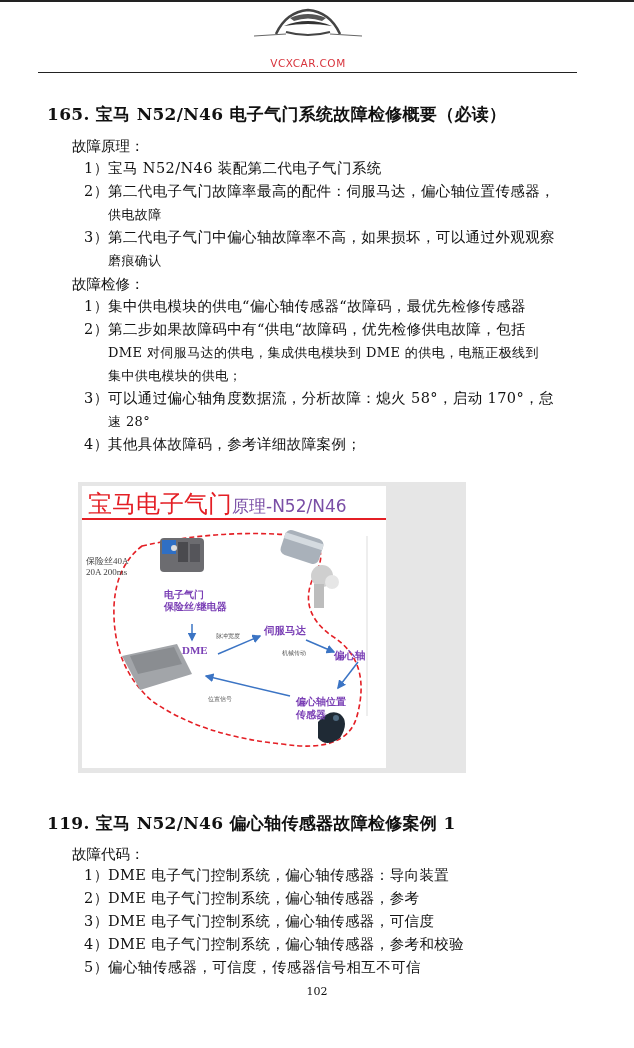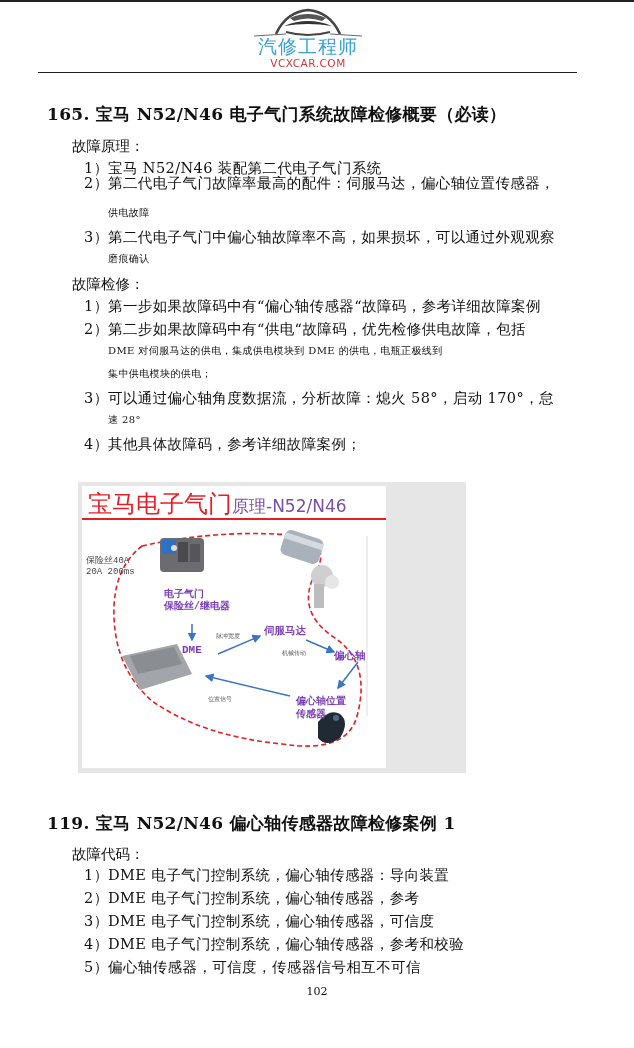--- a/index.html
+++ b/index.html
@@ -10,66 +10,65 @@
   .logo-cn { position: absolute; left: 0; top: 30px; width: 124px; text-align: center;
              font-family: "DejaVu Sans", sans-serif; font-size: 19px; color: #3aa0d6; letter-spacing: 1px; }
   .logo-en { position: absolute; left: 0; top: 53px; width: 124px; text-align: center;
              font-family: "DejaVu Sans", sans-serif; font-size: 10.5px; color: #d8343d; letter-spacing: 0.5px; }
   .header-rule { position: absolute; left: 38px; top: 72px; width: 539px; height: 1px; background: #222; }
 
   .h1 { position: absolute; left: 47px; font-size: 17px; font-weight: bold; white-space: nowrap; letter-spacing: 0.3px; }
   .h2 { position: absolute; left: 72px; font-size: 14.5px; font-weight: normal; white-space: nowrap; }
   .li { position: absolute; left: 84px; font-size: 14.5px; white-space: nowrap; line-height: 23px; letter-spacing: 0.4px; }
   .li .num { display: inline-block; width: 24px; }
-  .cont { position: absolute; left: 108px; font-size: 10px; white-space: nowrap; letter-spacing: 0.4px; }
+  .cont { position: absolute; left: 108px; font-size: 13px; white-space: nowrap; letter-spacing: 0.4px; }
 
   .figure { position: absolute; left: 78px; top: 482px; width: 388px; height: 291px; background: #e6e6e6; }
   .fig-inner { position: absolute; left: 4px; top: 4px; width: 304px; height: 282px; background: #fff; overflow: hidden; }
   .fig-title { position: absolute; left: 6px; top: 2px; white-space: nowrap; font-family: "DejaVu Sans", sans-serif; }
   .fig-title .red { color: #e41f25; font-size: 24px; }
   .fig-title .purple { color: #7a4fa6; font-size: 17px; }
   .fig-rule { position: absolute; left: 0; top: 32px; width: 378px; height: 2px; background: #e41f25; }
   .fig-svg { position: absolute; left: 0; top: 0; }
-  .lbl { position: absolute; font-family: Liberation Mono, monospace; white-space: nowrap; }
+  .lbl { position: absolute; font-family: Liberation Serif, serif; white-space: nowrap; }
   .lbl.purple { color: #7a3fb5; font-weight: bold; font-size: 10px; }
   .lbl.gray { color: #555; font-size: 6px; }
   .lbl.dark { color: #444; font-size: 9px; line-height: 11px; }
 
   .page-num { position: absolute; left: 0; width: 634px; top: 985px; text-align: center; font-size: 11px; }
 </style>
 </head>
 <body>
 
 <div class="top-rule"></div>
 
 <div class="logo">
   <svg width="124" height="34" viewBox="0 0 124 34">
     <path d="M30 30 Q40 8 62 6 Q84 8 94 30" fill="none" stroke="#444" stroke-width="2.5"></path>
     <path d="M38 22 Q62 12 86 22 Q62 18 38 22 Z" fill="#333"></path>
     <path d="M44 14 Q62 6 80 14 L76 17 Q62 12 48 17 Z" fill="#555"></path>
     <line x1="8" y1="32" x2="40" y2="30" stroke="#666" stroke-width="1"></line>
     <line x1="84" y1="30" x2="116" y2="32" stroke="#666" stroke-width="1"></line>
     <path d="M40 28 Q62 34 84 28" fill="none" stroke="#444" stroke-width="2"></path>
   </svg>
-  <div class="logo-cn">汽修工程师</div>
   <div class="logo-en">VCXCAR.COM</div>
 </div>
 <div class="header-rule"></div>
 
 <div class="h1" style="top:103px">165.  宝马 N52/N46 电子气门系统故障检修概要（必读）</div>
 <div class="h2" style="top:137px">故障原理：</div>
 
 <div class="li" style="top:157px"><span class="num">1）</span><span>宝马 N52/N46 装配第二代电子气门系统</span></div>
-<div class="li" style="top:172px"><span class="num">2）</span><span>第二代电子气门故障率最高的配件：伺服马达，偏心轴位置传感器，</span></div>
+<div class="li" style="top:180px"><span class="num">2）</span><span>第二代电子气门故障率最高的配件：伺服马达，偏心轴位置传感器，</span></div>
 <div class="cont" style="top:206px">供电故障</div>
 <div class="li" style="top:226px"><span class="num">3）</span><span>第二代电子气门中偏心轴故障率不高，如果损坏，可以通过外观观察</span></div>
 <div class="cont" style="top:252px">磨痕确认</div>
 
 <div class="h2" style="top:275px">故障检修：</div>
-<div class="li" style="top:295px"><span class="num">1）</span><span>第一步如果故障码中有“偏心轴传感器“故障码，参考详细故障案例</span></div>
+<div class="li" style="top:295px"><span class="num">1）</span><span>集中供电模块的供电“偏心轴传感器“故障码，最优先检修传感器</span></div>
 <div class="li" style="top:318px"><span class="num">2）</span><span>第二步如果故障码中有“供电“故障码，优先检修供电故障，包括</span></div>
 <div class="cont" style="top:344px">DME 对伺服马达的供电，集成供电模块到 DME 的供电，电瓶正极线到</div>
 <div class="cont" style="top:367px">集中供电模块的供电；</div>
 <div class="li" style="top:387px"><span class="num">3）</span><span>可以通过偏心轴角度数据流，分析故障：熄火 58°，启动 170°，怠</span></div>
 <div class="cont" style="top:413px">速 28°</div>
 <div class="li" style="top:433px"><span class="num">4）</span><span>其他具体故障码，参考详细故障案例；</span></div>
 
 <div class="figure">
   <div class="fig-inner">
     <div class="fig-title"><span class="red">宝马电子气门</span><span class="purple">原理-N52/N46</span></div>

